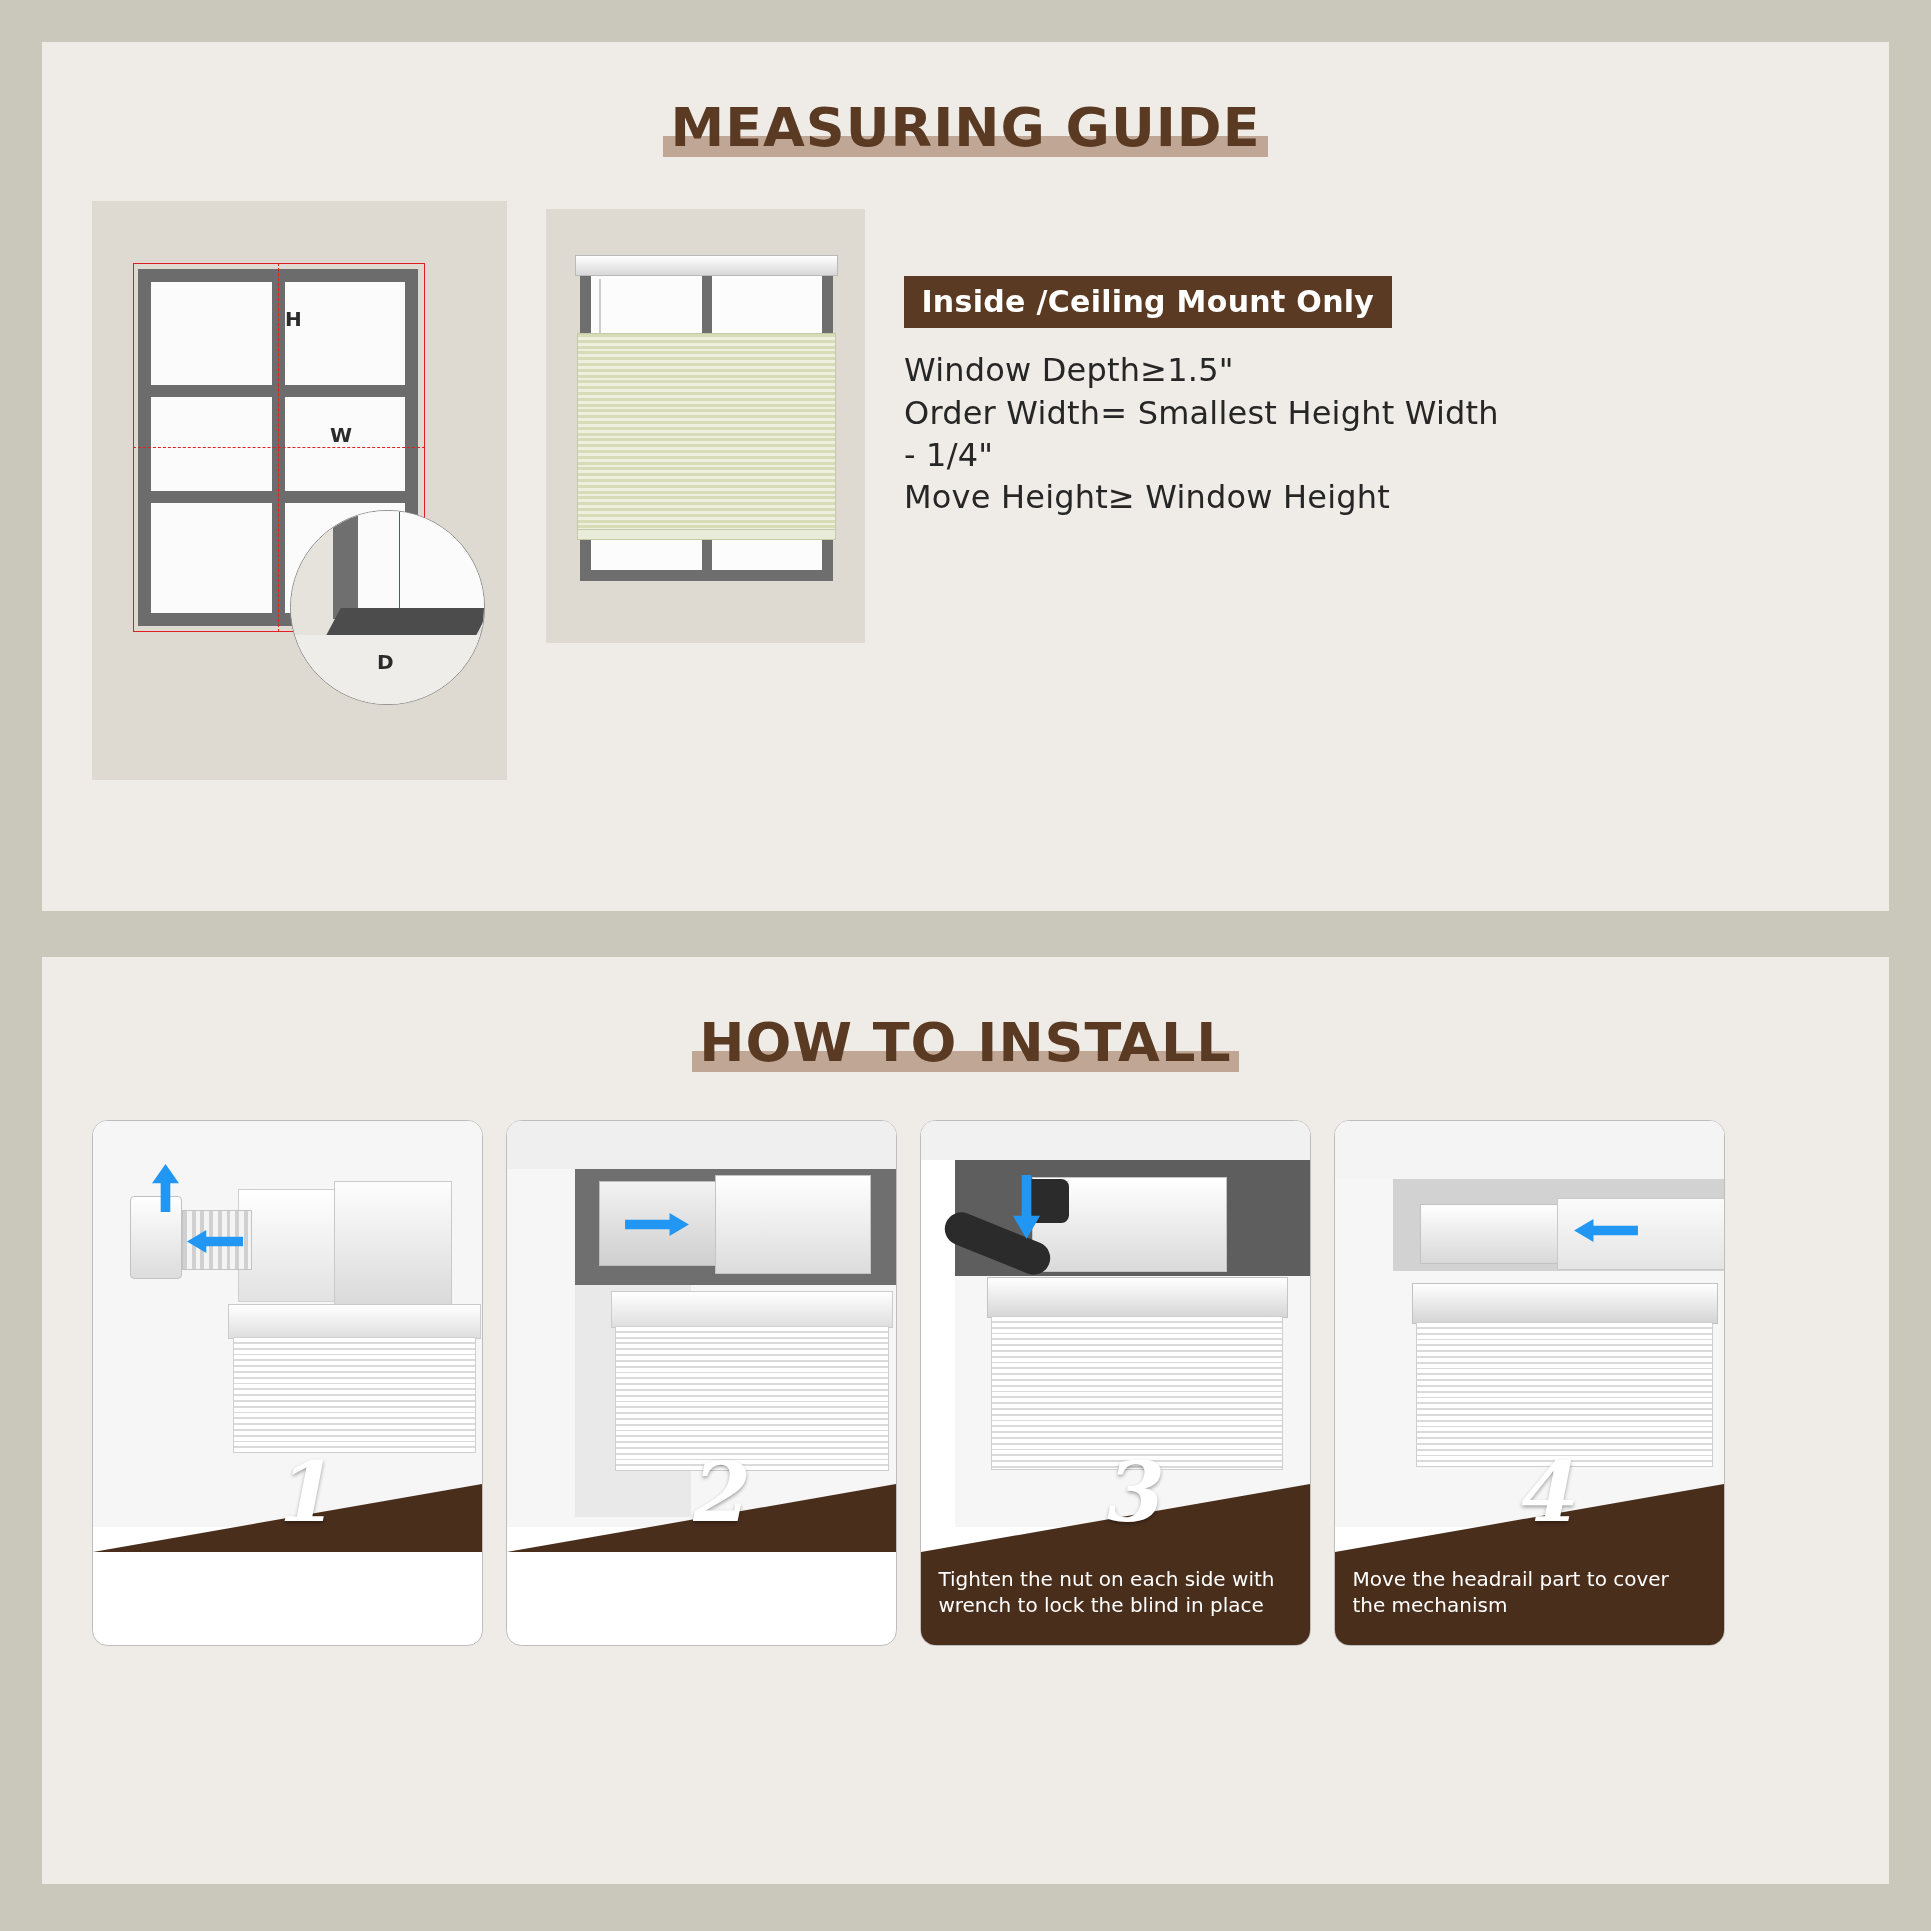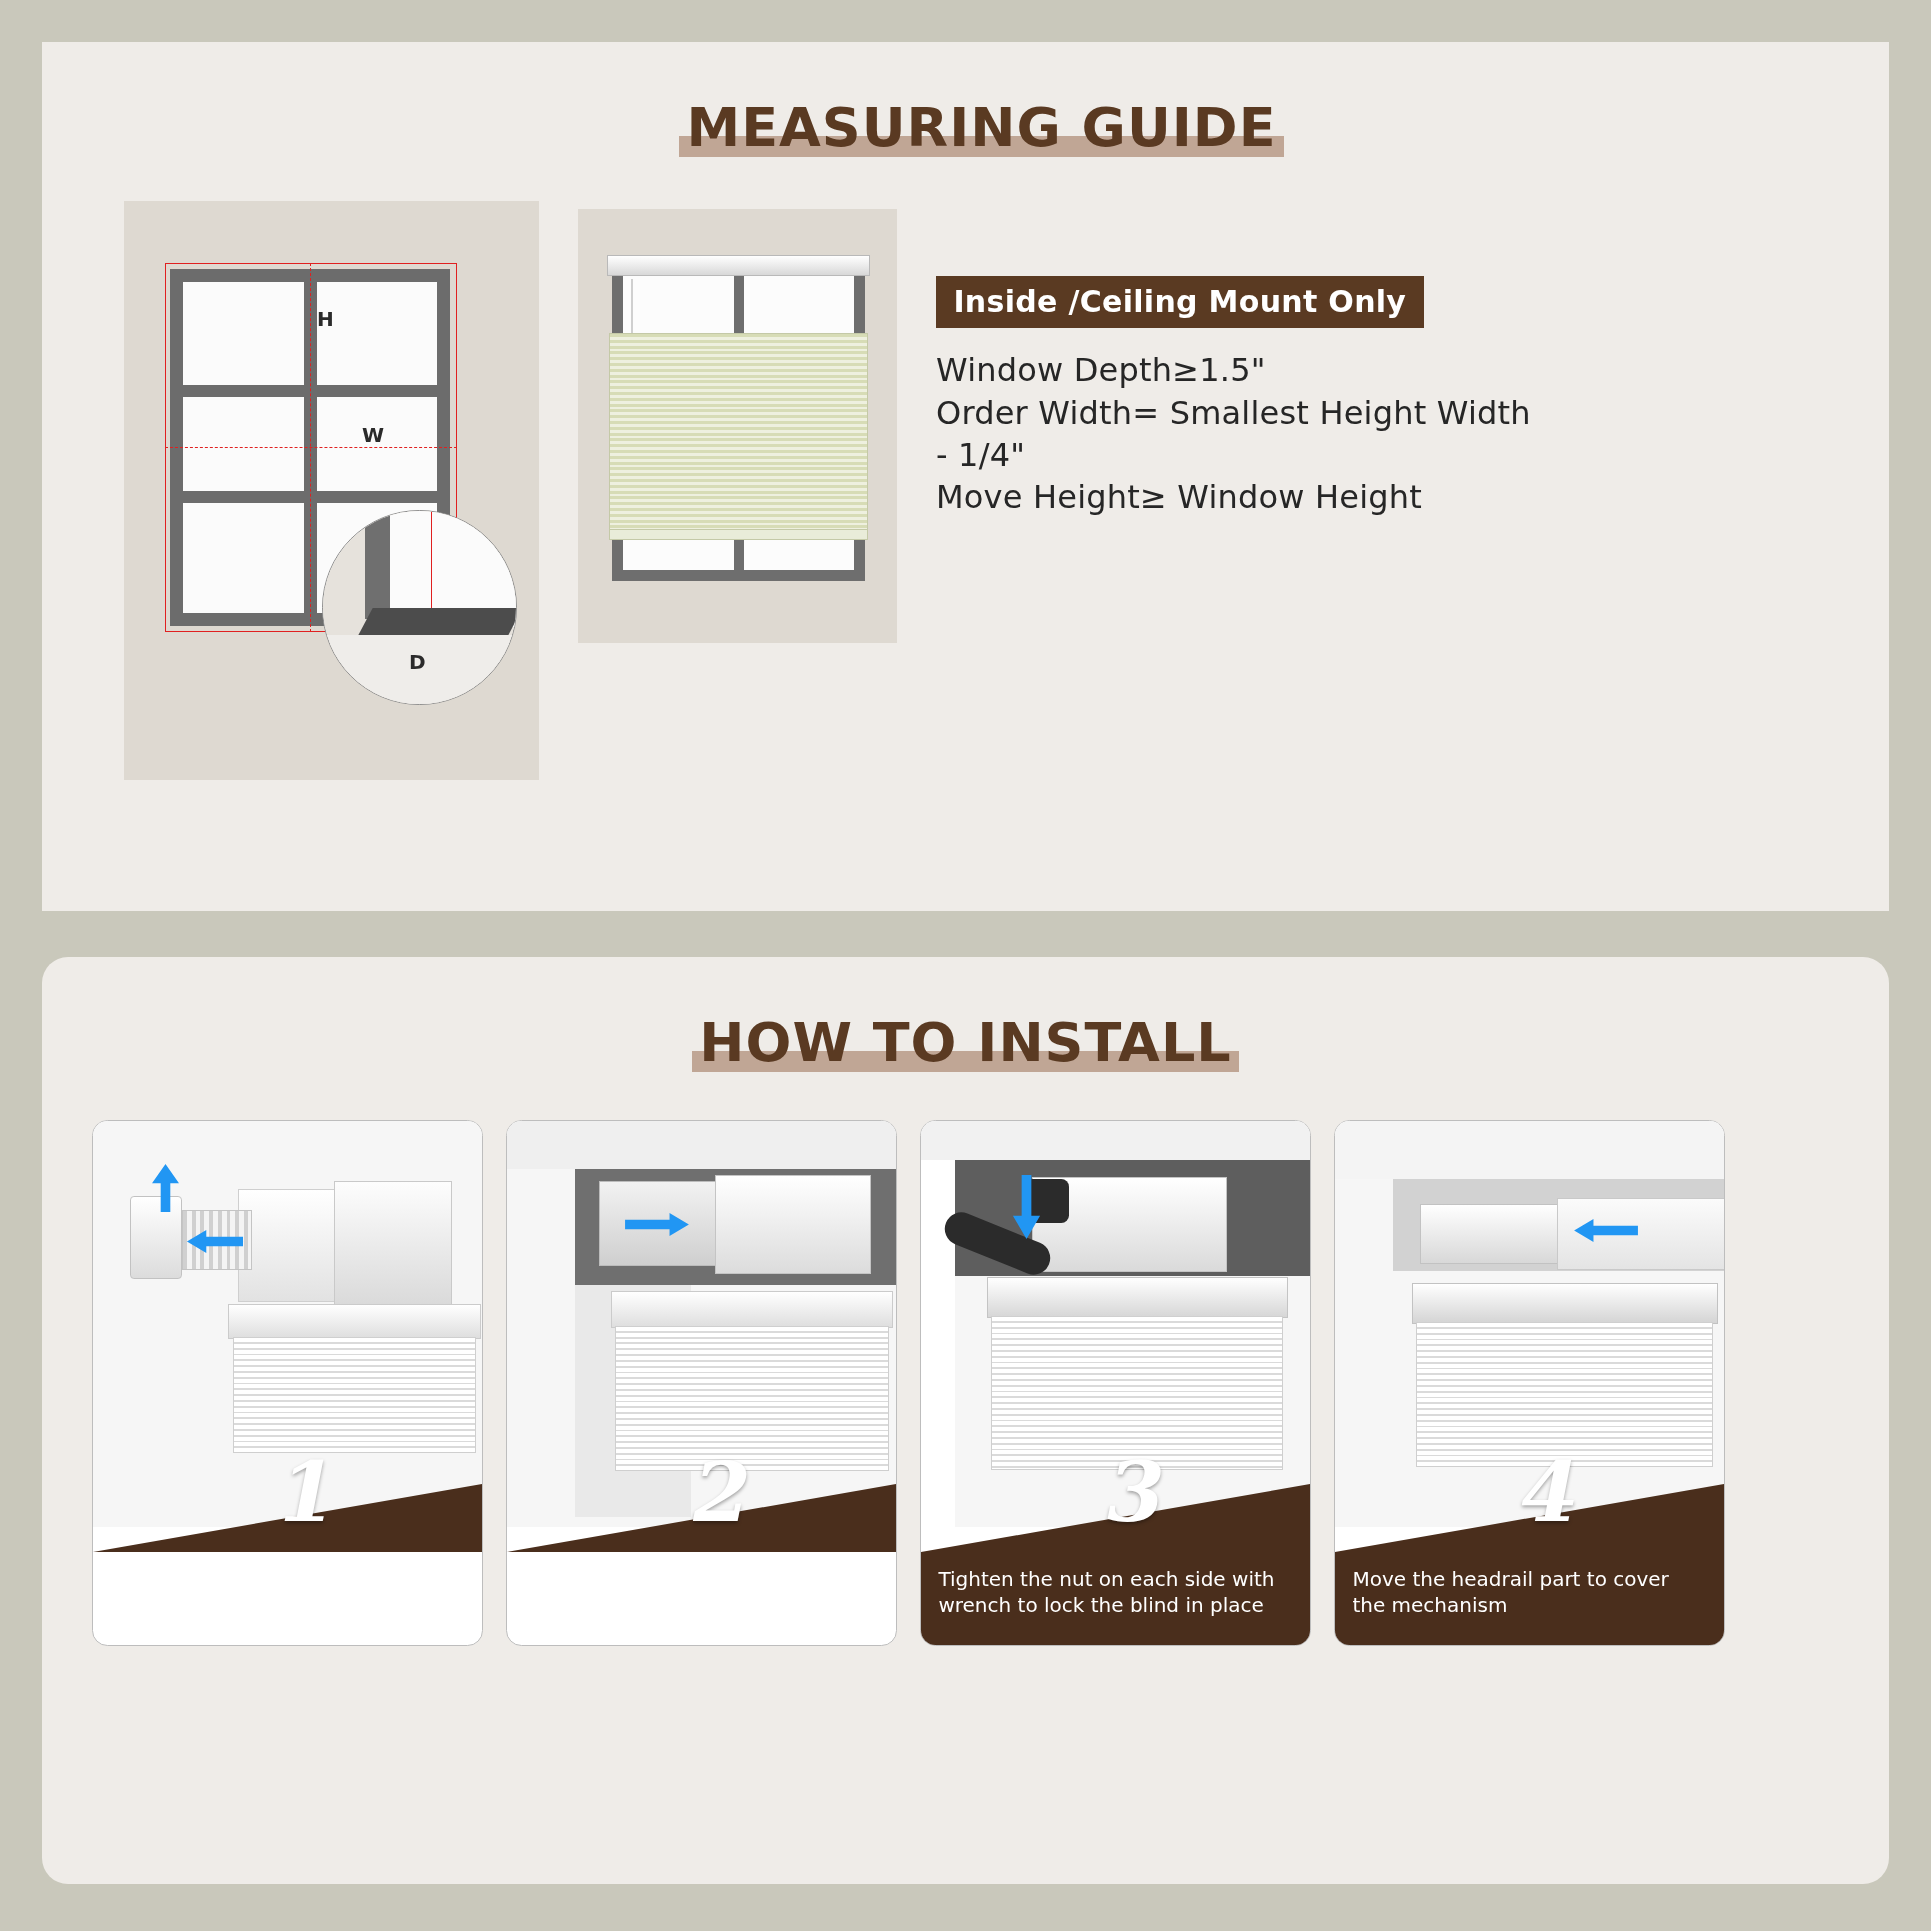--- a/index.html
+++ b/index.html
@@ -24,25 +24,23 @@
 
   
   .panel {
     background: #efece8;
     box-sizing: border-box;
     position: relative;
   }
   .panel-top {
     height: 869px;
     margin-bottom: 46px;
-    padding-left: 32px;
   }
   .panel-bottom {
     height: 927px;
-    border-radius: 26px;
   }
 
   
   .heading-wrap {
     text-align: center;
     padding-top: 54px;
     position: relative;
   }
   .heading {
     display: inline-block;

